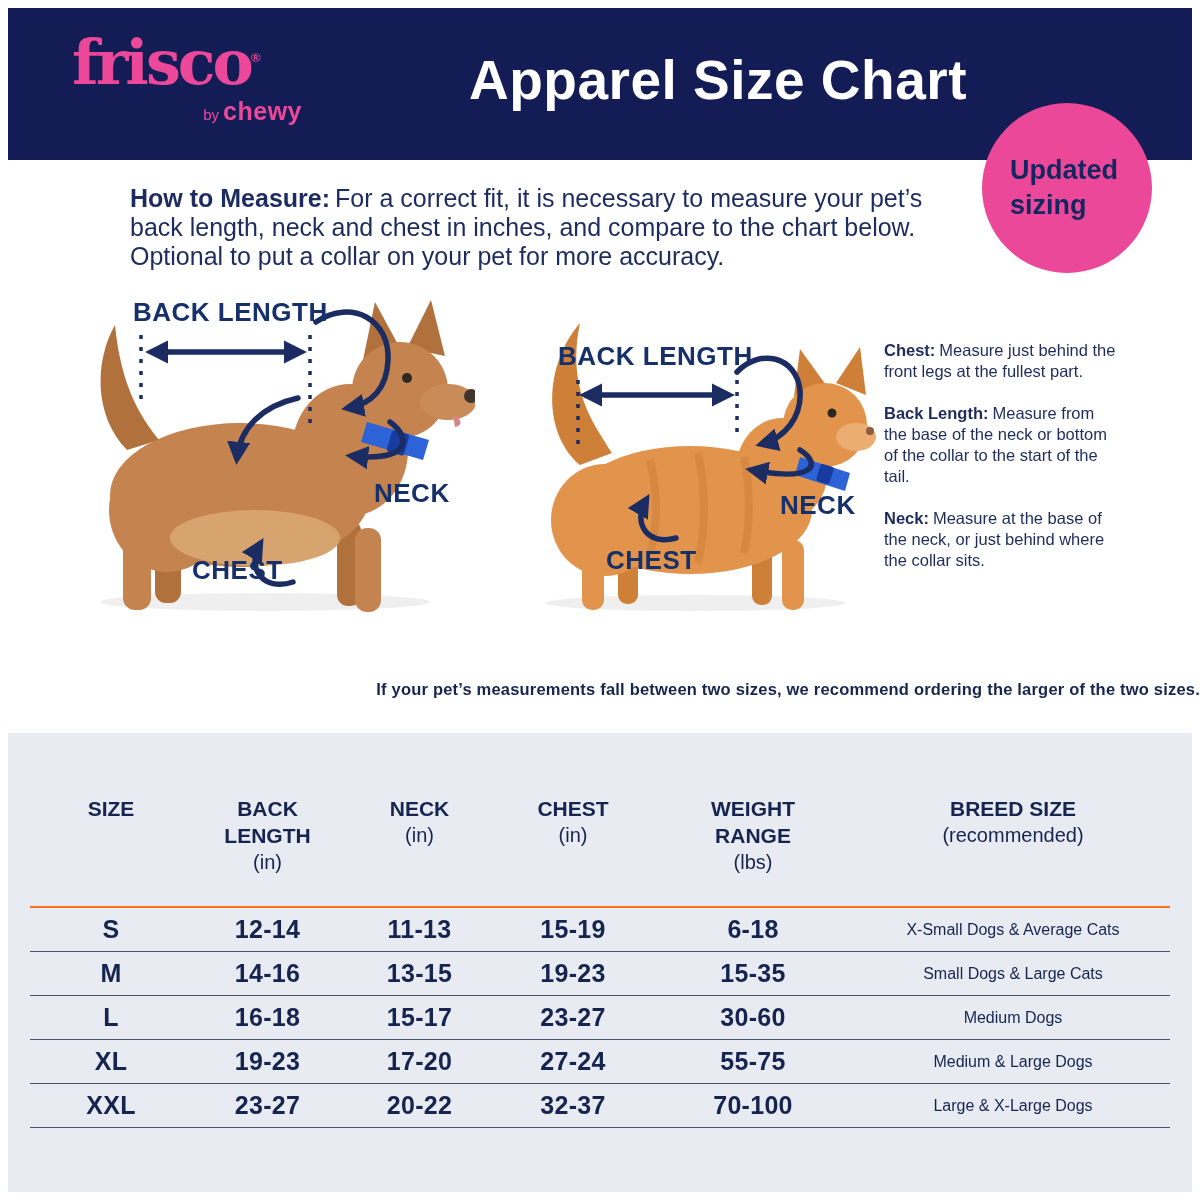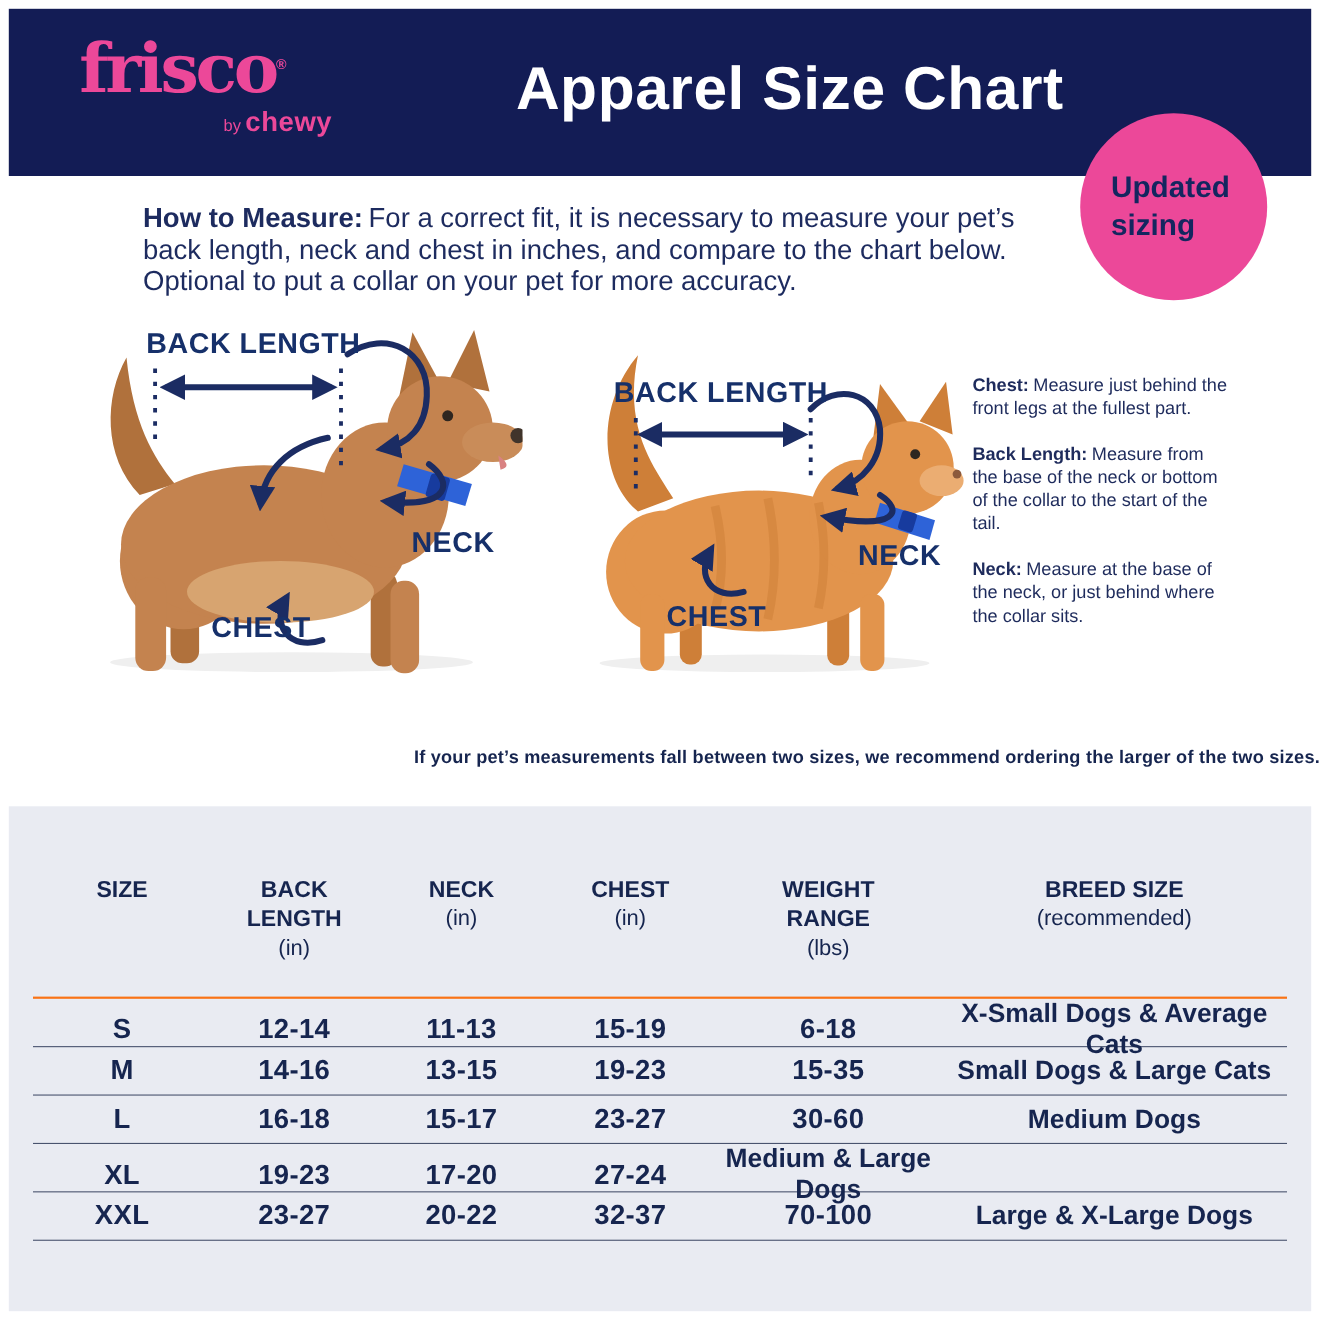--- a/index.html
+++ b/index.html
@@ -58,21 +58,21 @@
   .table-section { position:absolute; left:8px; top:733px; width:1184px; height:459px; background:#E9EBF2; }
   .size-table { margin:62px 22px 0 22px; width:1140px; color:#16254F; }
   .t-grid { display:grid; grid-template-columns:162px 151px 153px 154px 206px 314px; }
   .thead { min-height:113px; border-bottom:2px solid #f97316; align-items:start; }
   .th { text-align:center; font-size:21px; font-weight:bold; line-height:27px; }
   .th .unit { display:block; font-weight:normal; font-size:20px; }
   .th .narrow { display:block; max-width:100px; margin:0 auto; }
   .trow { height:44px; align-items:center; border-bottom:1.7px solid #49536E; }
   .td { text-align:center; }
   .td.val { font-size:25px; font-weight:bold; letter-spacing:0.3px; }
-  .td.breed { font-size:24px; font-weight:bold; }
+  .td.breed { font-size:16px; font-weight:normal; }
 </style>
 </head>
 <body>
 
 <div class="page">
 
   <div class="header-bar">
     <div class="logo">
       <div class="logo-name"><span>frisco</span><span class="logo-reg">®</span></div>
       <div class="logo-by"><span class="by">by</span><span class="chewy">chewy</span></div>
@@ -218,20 +218,21 @@
         <div class="td val">23-27</div>
         <div class="td val">30-60</div>
         <div class="td breed">Medium Dogs</div>
       </div>
 
       <div class="t-grid trow">
         <div class="td val">XL</div>
         <div class="td val">19-23</div>
         <div class="td val">17-20</div>
         <div class="td val">27-24</div>
+        <div class="td val">55-75</div>
         <div class="td breed">Medium &amp; Large Dogs</div>
       </div>
 
       <div class="t-grid trow">
         <div class="td val">XXL</div>
         <div class="td val">23-27</div>
         <div class="td val">20-22</div>
         <div class="td val">32-37</div>
         <div class="td val">70-100</div>
         <div class="td breed">Large &amp; X-Large Dogs</div>

